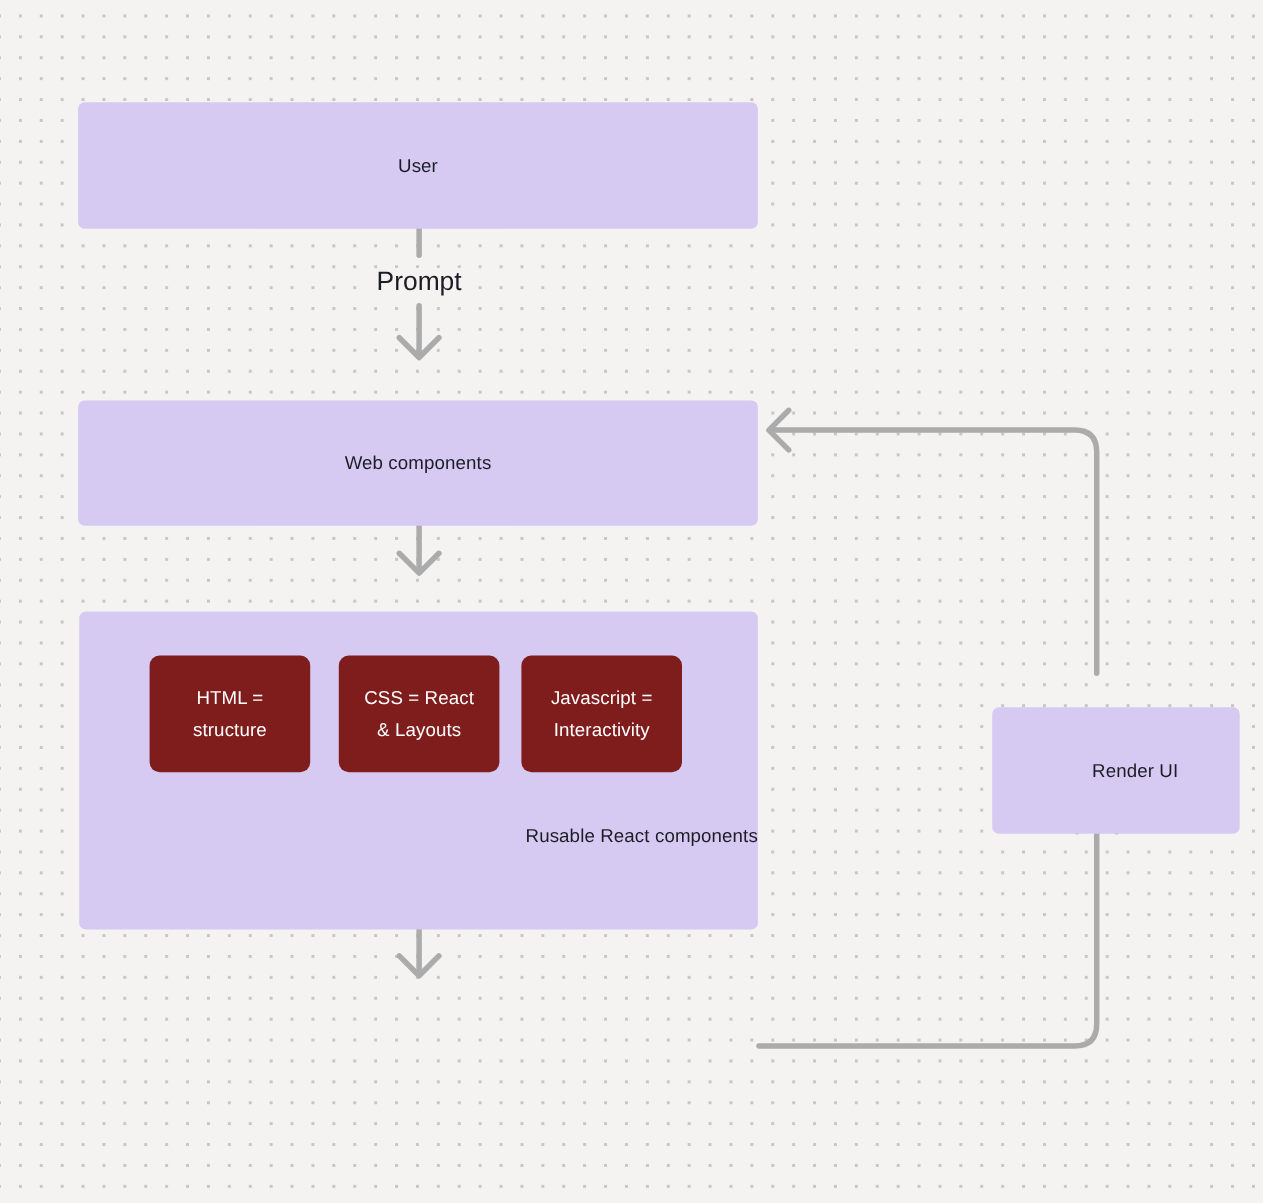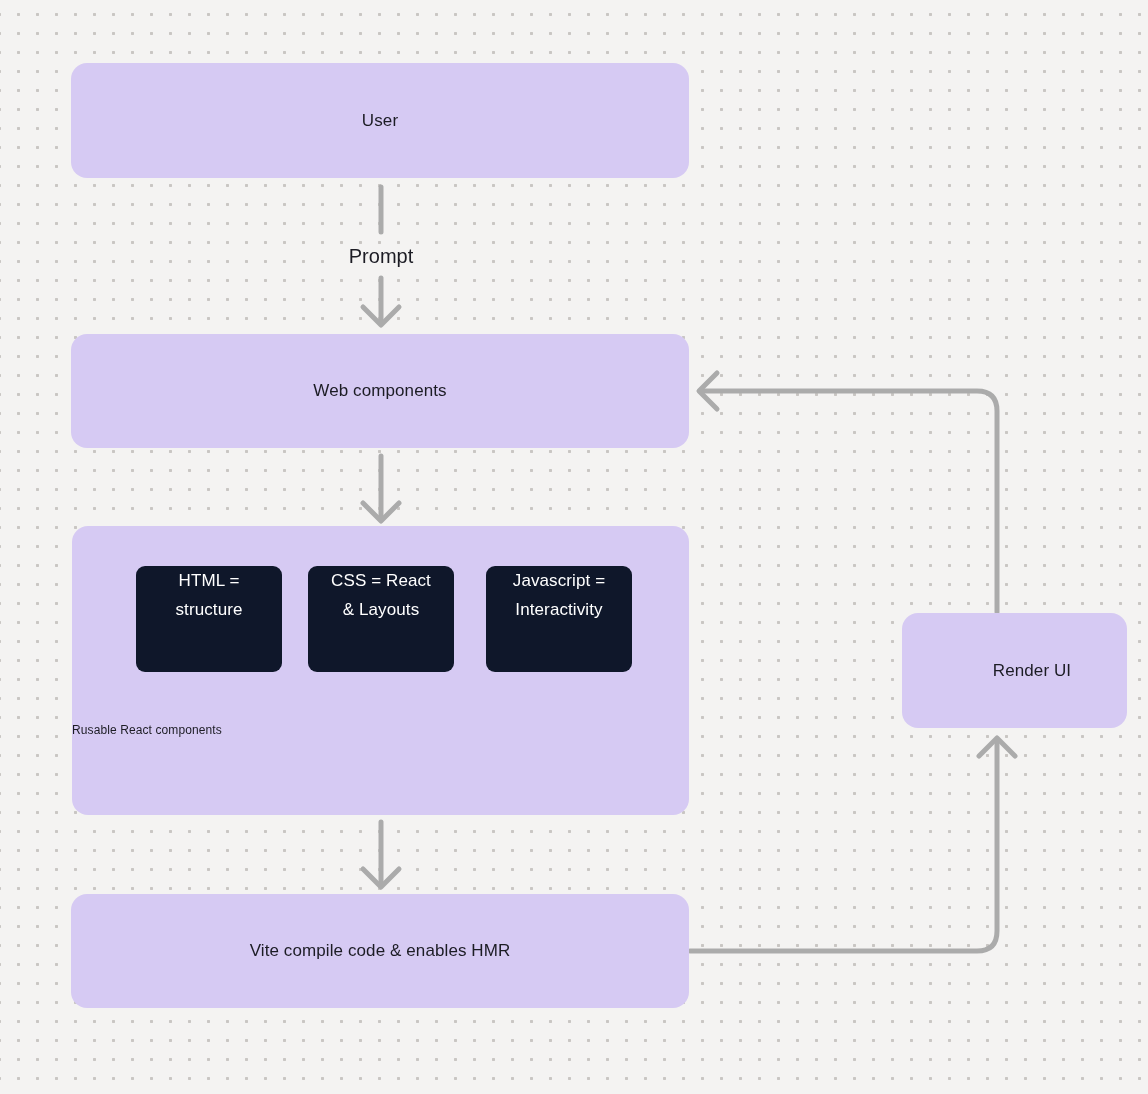--- a/index.html
+++ b/index.html
@@ -14,65 +14,66 @@
     height: 1094px;
     overflow: hidden;
     background-color: #F4F3F2;
     background-image: radial-gradient(circle, #C9C6C3 1.4px, transparent 1.5px);
     background-size: 19px 19px;
     background-position: 9px 5px;
   }
   .node {
     position: absolute;
     background: #D6CAF3;
-    border-radius: 16px;
+    border-radius: 6px;
     display: flex;
     align-items: center;
     justify-content: center;
     font-size: 17px;
     color: #1C1C24;
     letter-spacing: 0.1px;
+    margin-top: 30px;
   }
   .node-user           { left: 71px;  top: 63px;  width: 618px; height: 115px; }
   .node-web-application{ left: 71px;  top: 334px; width: 618px; height: 114px; }
   .node-group          { left: 72px;  top: 526px; width: 617px; height: 289px; display: block; }
   .node-vite           { left: 71px;  top: 894px; width: 618px; height: 114px; }
   .node-render-ui      { left: 902px; top: 613px; width: 190px; height: 115px; padding-left: 35px; }
 
   .sub {
     position: absolute;
     top: 40px;
     width: 146px;
     height: 106px;
-    background: #0f172a;
+    background: #7f1d1d;
     border-radius: 9px;
     color: #FFFFFF;
     font-size: 17px;
     font-weight: 500;
     display: flex;
     flex-direction: column;
     align-items: center;
-    justify-content: flex-start;
+    justify-content: center;
     text-align: center;
     line-height: 29px;
     letter-spacing: 0.1px;
   }
   .sub-html { left: 64px; }
   .sub-css  { left: 236px; }
-  .sub-js   { left: 414px; }
+  .sub-js   { left: 402px; }
 
   .group-label {
     position: absolute;
     left: 0;
     right: 0;
     top: 190px;
     height: 28px;
     line-height: 28px;
-    text-align: left;
-    font-size: 12px;
+    text-align: right;
+    font-size: 17px;
     color: #1C1C24;
   }
 
   .edges {
     position: absolute;
     left: 0;
     top: 0;
     width: 1148px;
     height: 1094px;
     pointer-events: none;
@@ -85,21 +86,21 @@
     fill: none;
   }
   .edge-label {
     position: absolute;
     left: 337px;
     top: 244px;
     width: 88px;
     height: 25px;
     line-height: 25px;
     text-align: center;
-    font-size: 20px;
+    font-size: 24px;
     color: #1C1C24;
     background: #F4F3F2;
   }
 </style>
 </head>
 <body>
 
 <div class="canvas">
 
   <svg class="edges" viewBox="0 0 1148 1094">
@@ -145,23 +146,20 @@
       <span>CSS = React</span>
       <span>&amp; Layouts</span>
     </div>
     <div class="sub sub-js">
       <span>Javascript =</span>
       <span>Interactivity</span>
     </div>
     <div class="group-label">Rusable React components</div>
   </div>
 
-  <div class="node node-vite">
-    <span>Vite compile code &amp; enables HMR</span>
-  </div>
 
   <div class="node node-render-ui">
     <span>Render UI</span>
   </div>
 
   <div class="edge-label">Prompt</div>
 
 </div>
 
 </body></html>

